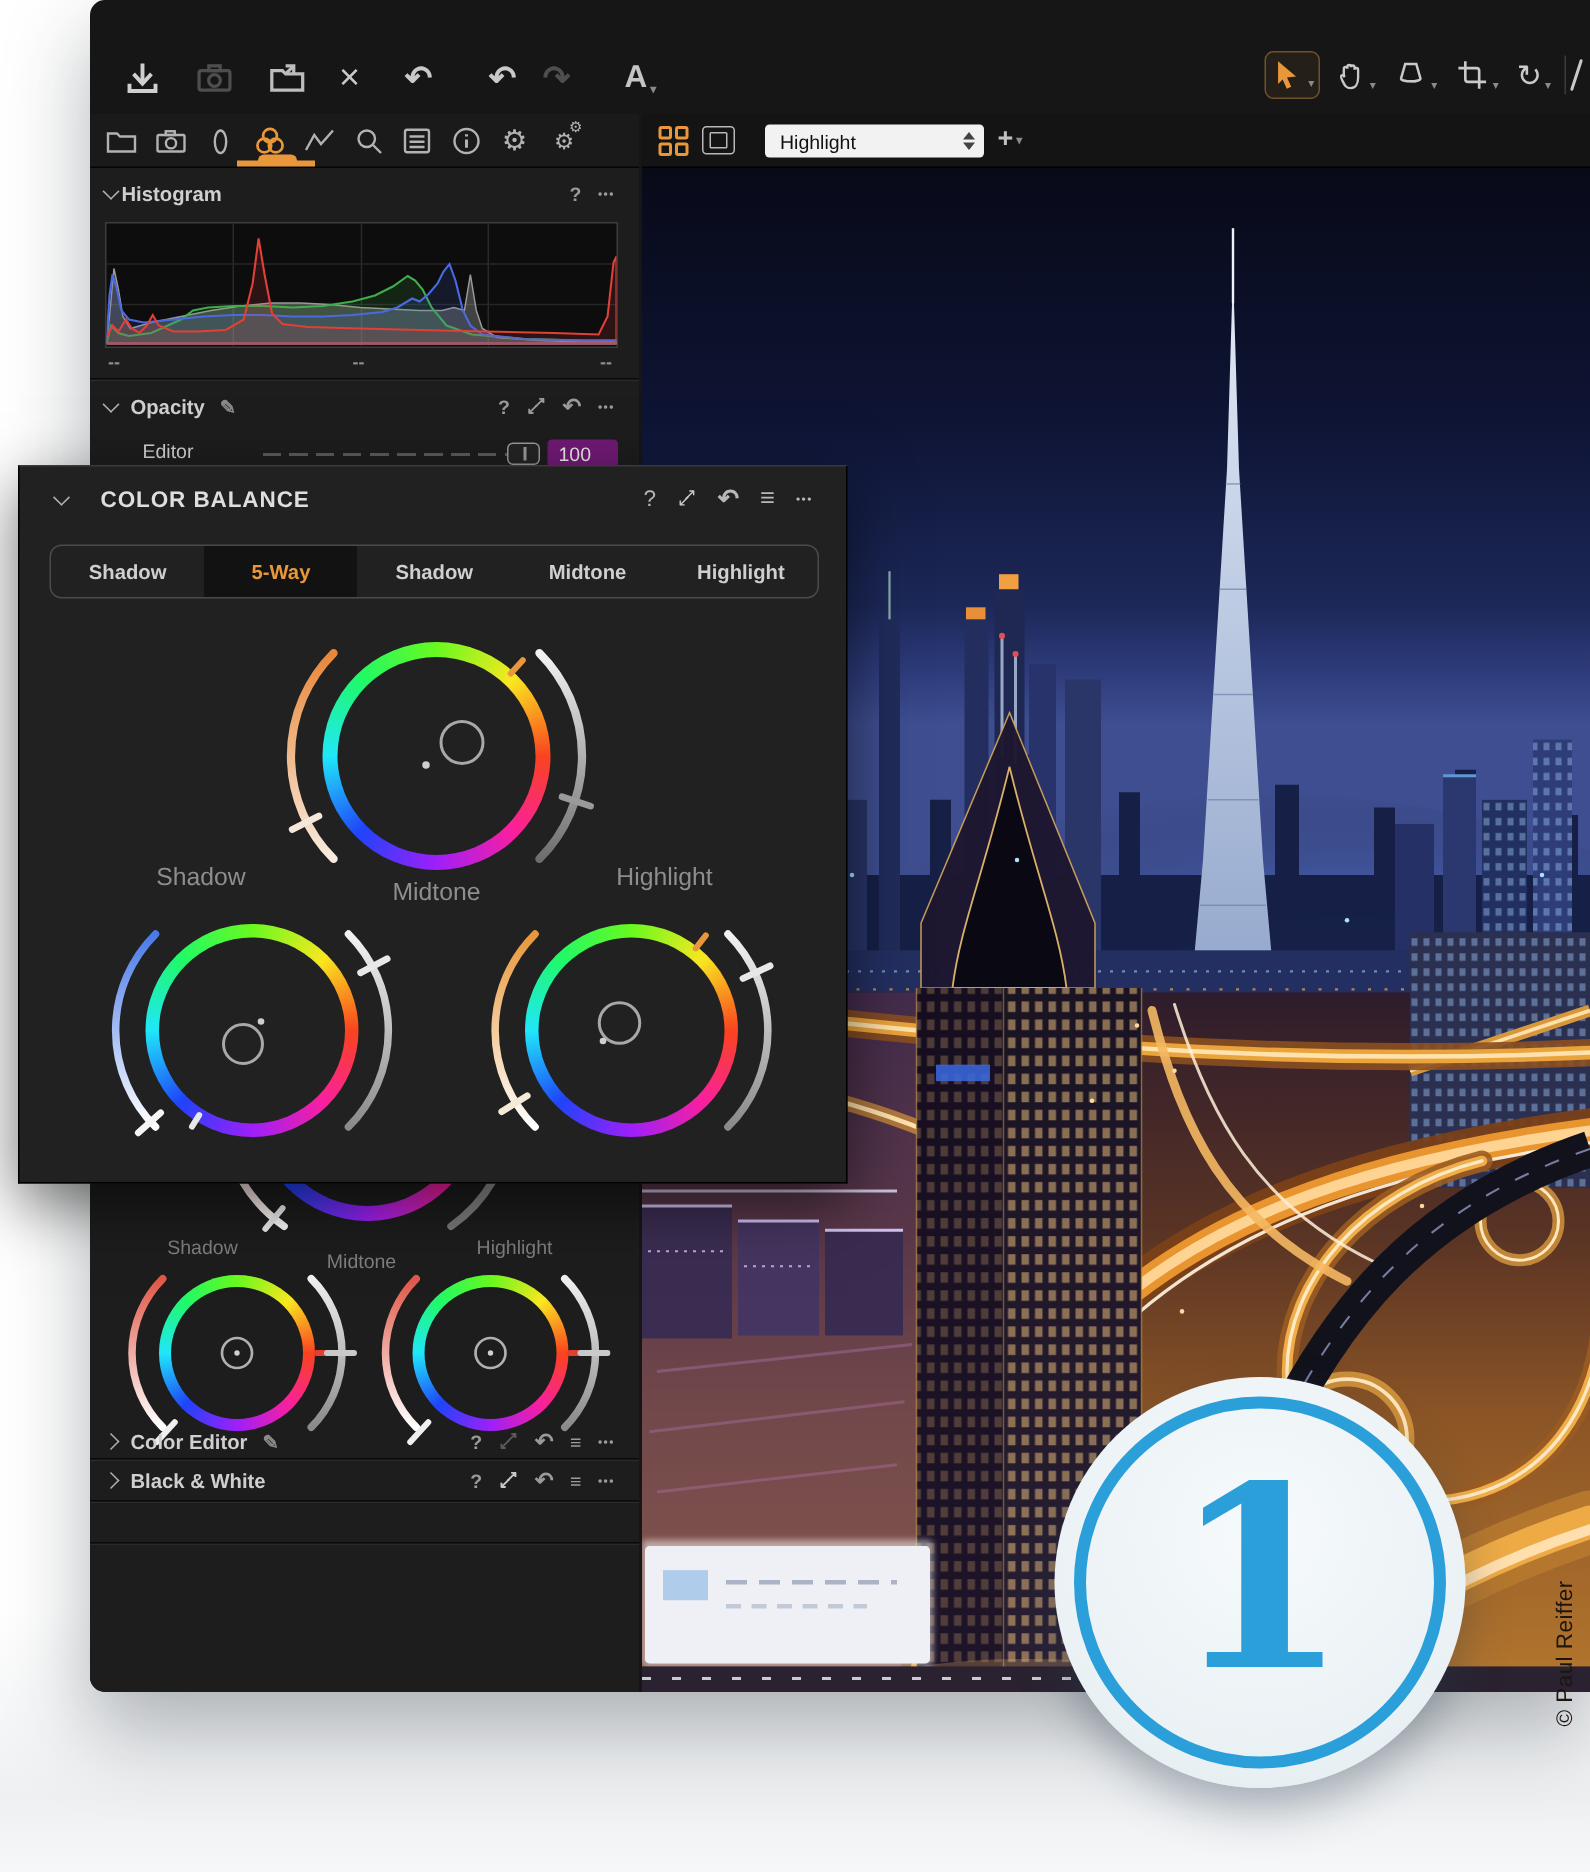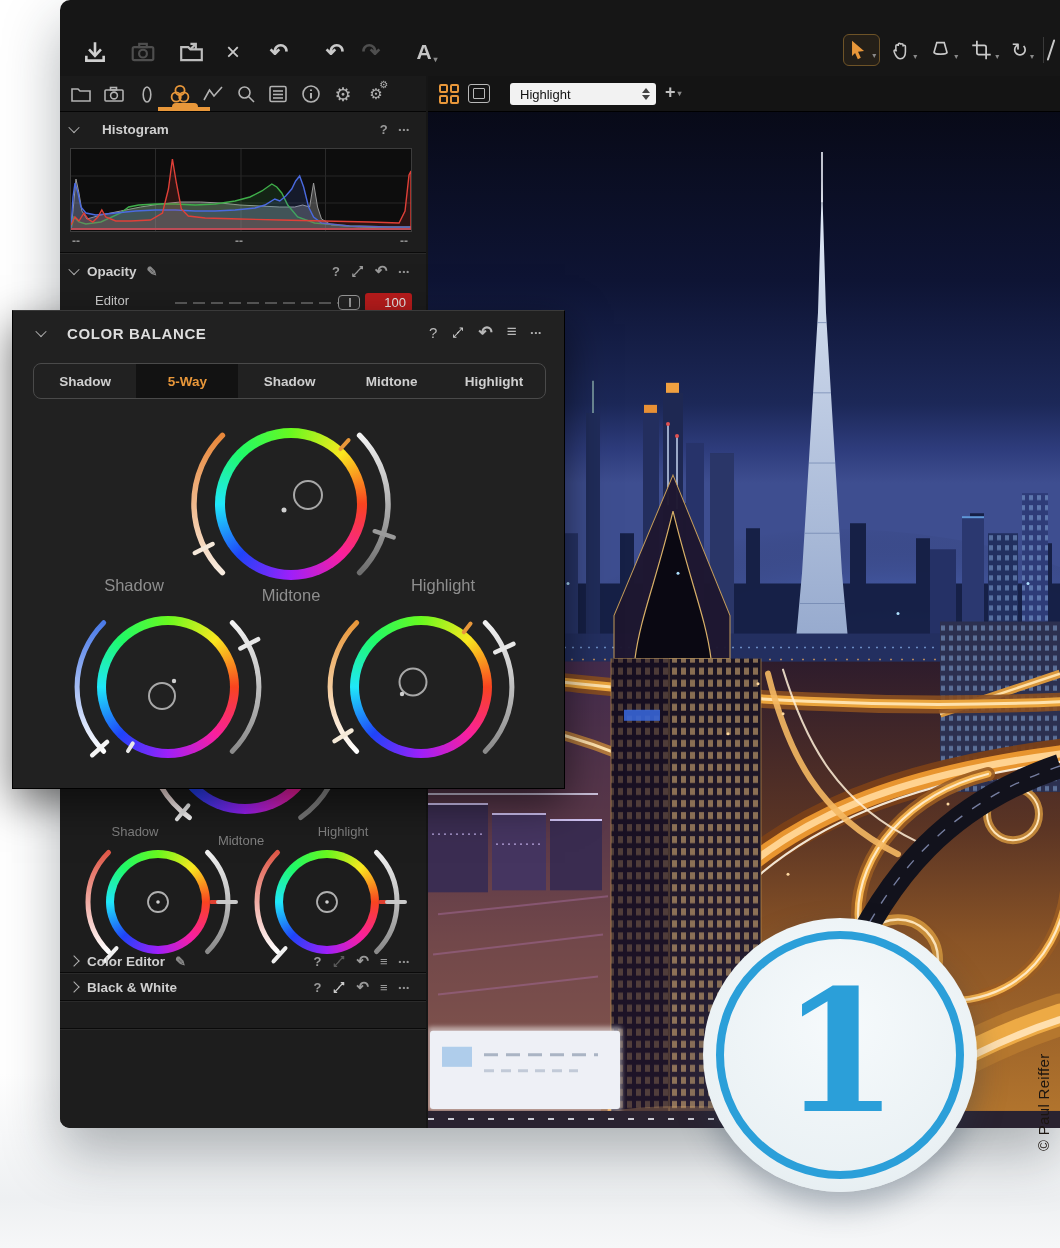--- a/index.html
+++ b/index.html
@@ -44,21 +44,21 @@
   .expand-ic span:first-child{position:absolute;right:0;top:-1px;}
   .expand-ic span:last-child{position:absolute;left:0;bottom:-1px;}
   .hist-box{position:absolute;left:10px;top:36px;width:342px;height:84px;background:#0d0d0d;border:1px solid #3c3c3c;}
   .hist-ticks{position:absolute;left:10px;top:122px;width:342px;color:#8f8f8f;font-size:12px;font-weight:bold;}
   .divline{position:absolute;left:0;width:100%;height:1px;background:#0a0a0a;box-shadow:0 1px 0 #2a2a2a;}
   .pencil{color:#8a8a8a;font-size:13px;margin-left:10px;}
   .row-label{color:#d0d0d0;font-size:13px;}
   .slider-track{position:absolute;height:2px;background:repeating-linear-gradient(90deg,#5a5a5a 0 12px,transparent 12px 18px);}
   .slider-handle{position:absolute;width:22px;height:15px;border:1.5px solid #9a9a9a;border-radius:4px;background:#242424;}
   .slider-handle::after{content:"";position:absolute;left:50%;top:2px;bottom:2px;width:1.5px;background:#9a9a9a;}
-  .val-box{position:absolute;width:47px;height:19px;background:#b91c1c;border-radius:3px;color:#e8e8e8;font-size:13px;display:flex;align-items:center;justify-content:flex-end;padding-right:6px;}
+  .val-box{position:absolute;width:47px;height:19px;background:#701a75;border-radius:3px;color:#e8e8e8;font-size:13px;display:flex;align-items:center;justify-content:flex-end;padding-right:18px;}
   .wheel-label{position:absolute;color:#7f7f7f;font-size:13px;transform:translateX(-50%);}
   
   .wheel{position:absolute;}
   .hue-ring{position:absolute;left:50%;top:50%;transform:translate(-50%,-50%);border-radius:50%;
     background:conic-gradient(from 0deg,
       hsl(100,95%,55%),hsl(55,95%,55%) 12.5%,hsl(10,95%,55%) 25%,hsl(325,95%,55%) 37.5%,
       hsl(275,95%,55%) 50%,hsl(230,95%,55%) 62.5%,hsl(185,95%,55%) 75%,hsl(140,95%,55%) 87.5%,hsl(100,95%,55%));}
   .hue-ring::after{content:"";position:absolute;inset:var(--t);border-radius:50%;background:var(--hole);}
   .ring-tick{position:absolute;left:50%;top:50%;width:4px;border-radius:2px;
     transform:translate(-50%,-50%) rotate(var(--a)) translateY(calc(-1 * var(--r)));}
@@ -241,21 +241,21 @@
         </span>
         </span>
       <span class="tab-indicator-bar"></span>
       <span class="tab-indicator-bump"></span>
     </div>
 
     <div class="left-panel">
 
       <div class="sec-head" style="top:4px">
         <span class="chev down" style="margin-left:10px"></span>
-        <span style="margin-left:24px">Histogram</span>
+        <span style="margin-left:3px">Histogram</span>
         <span class="head-icons">
           <span>?</span>
           <span class="more">•••</span>
         </span>
       </div>
       <div class="hist-box">
         <svg width="340" height="82" viewBox="0 0 342 82" preserveAspectRatio="none">
           <line x1="85" y1="0" x2="85" y2="82" stroke="#2a2a2a"></line>
             <line x1="171" y1="0" x2="171" y2="82" stroke="#2a2a2a"></line>
             <line x1="256" y1="0" x2="256" y2="82" stroke="#2a2a2a"></line>

